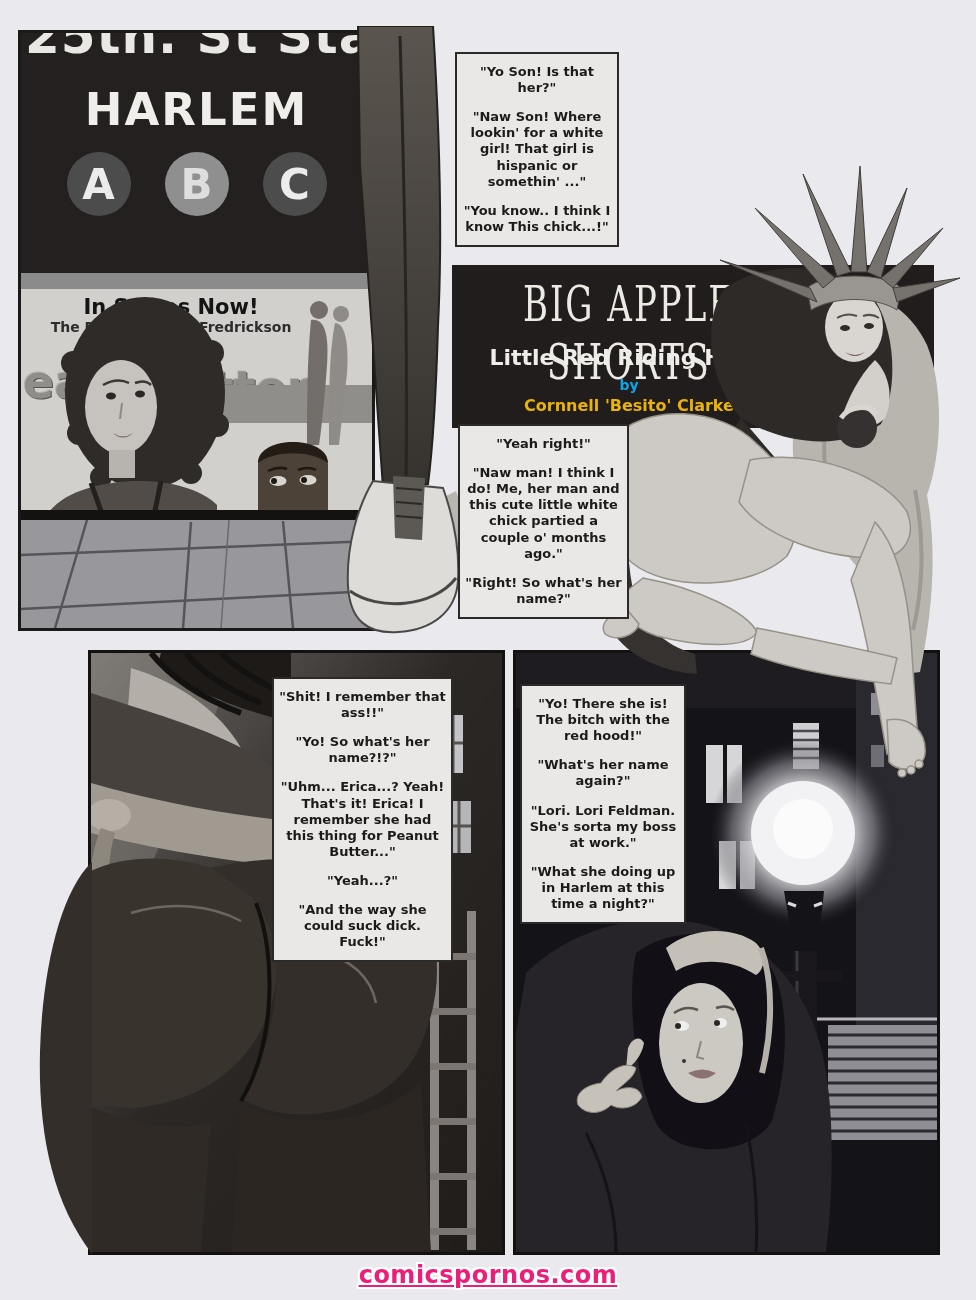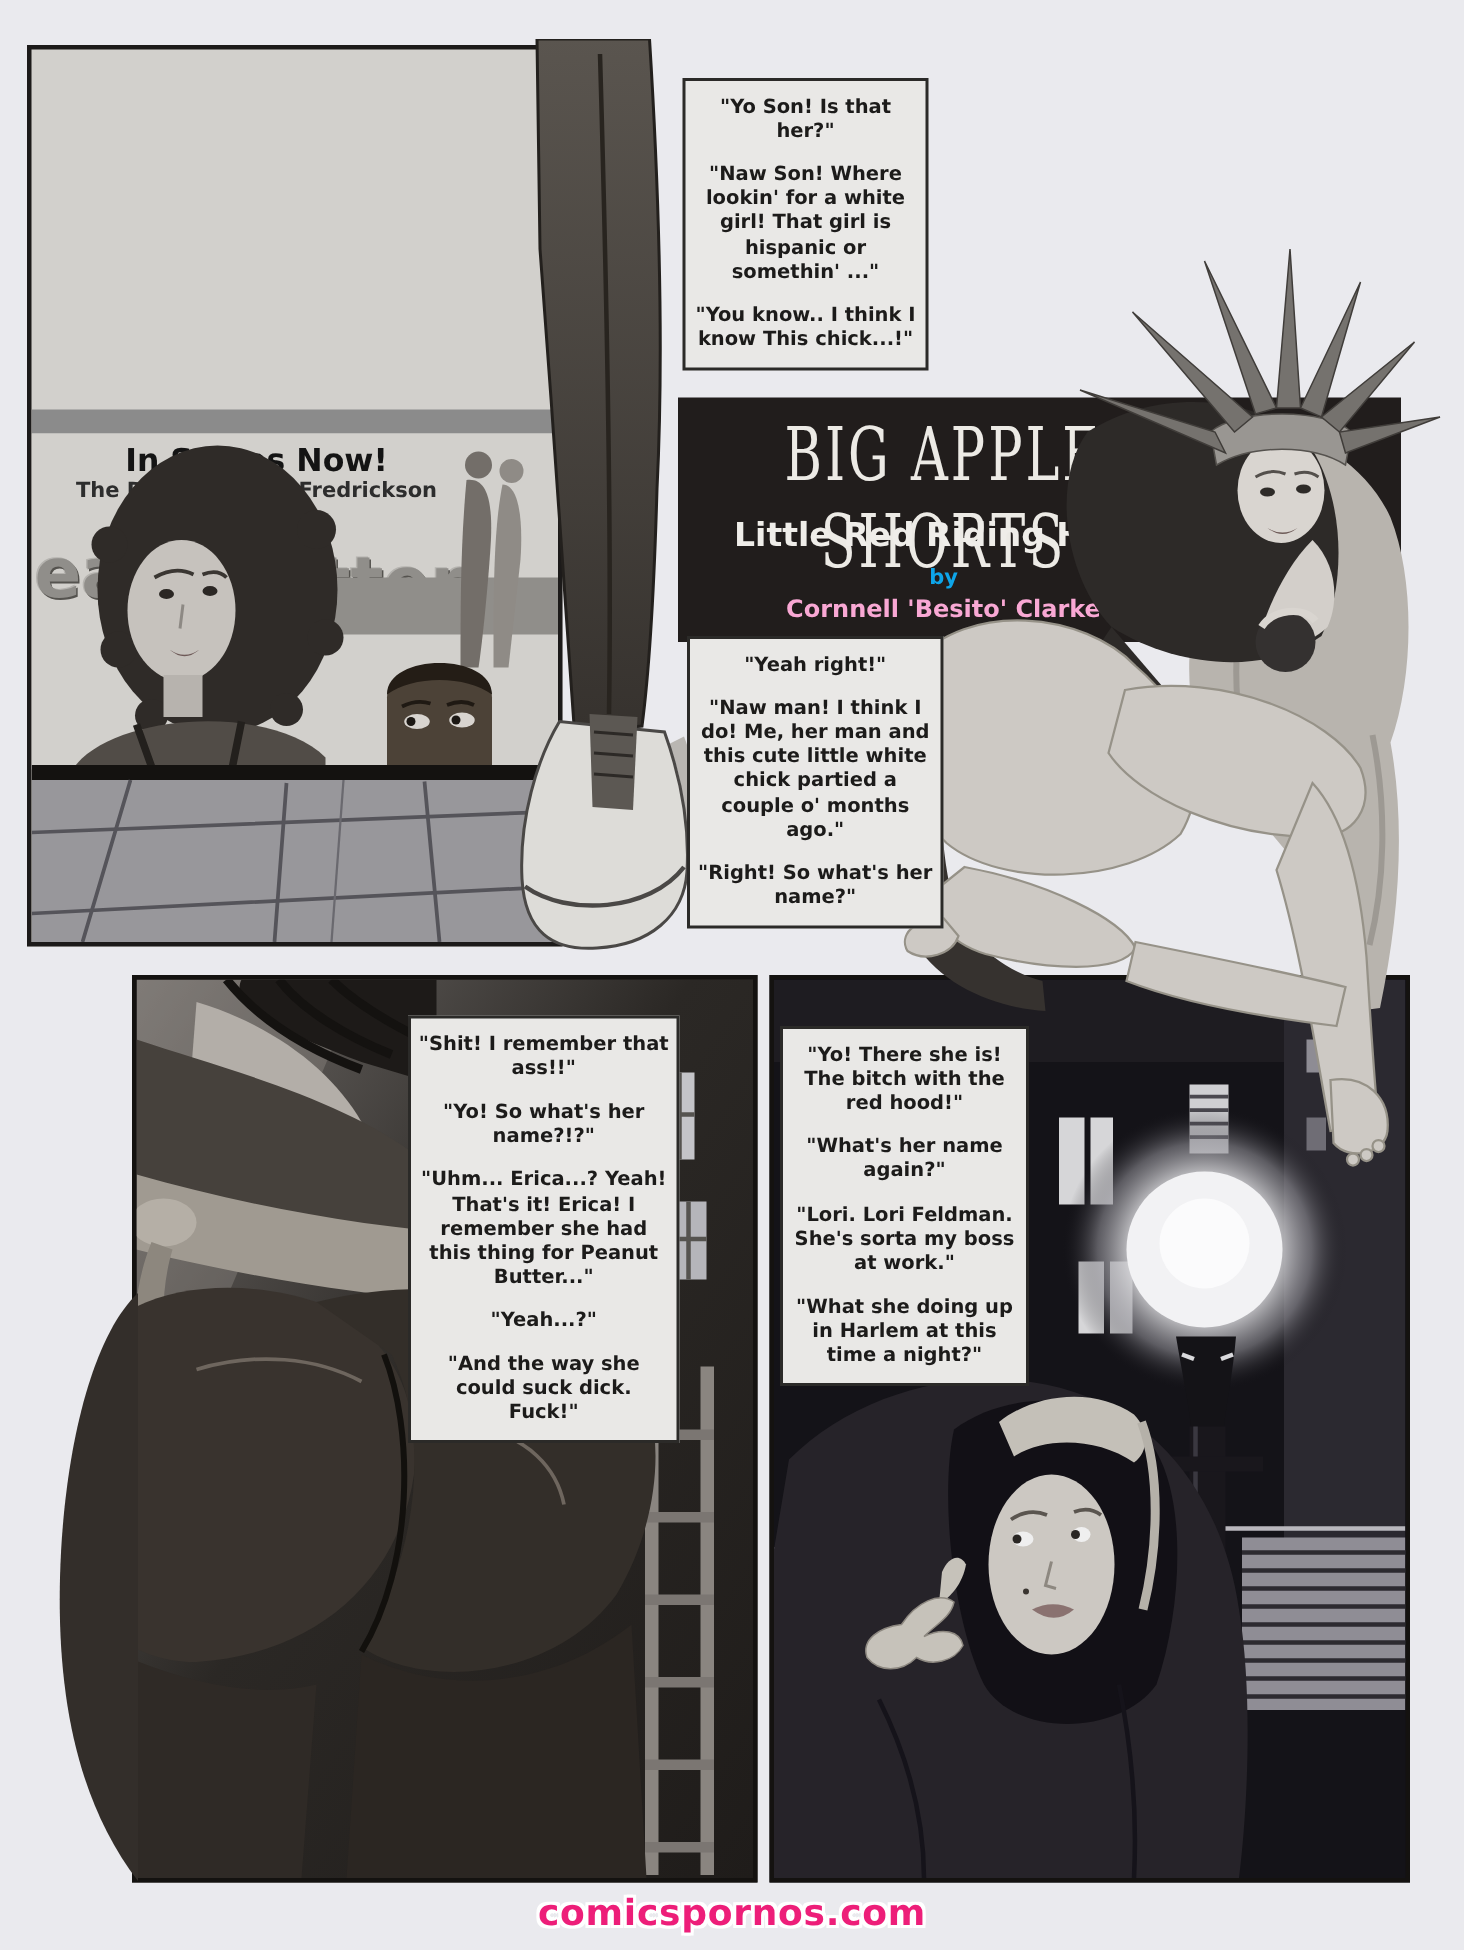--- a/index.html
+++ b/index.html
@@ -42,42 +42,53 @@
   
   .titleband{left:452px;top:265px;width:482px;height:163px;background:#211d1c;z-index:2;}
   .bigtitle{position:absolute;left:12px;width:330px;top:10px;text-align:center;
             font-family:"DejaVu Serif",serif;font-size:34px;color:#eceae5;letter-spacing:2px;
             text-transform:uppercase;transform:scaleY(1.45);transform-origin:top;}
   .eptitle{position:absolute;left:12px;width:330px;top:80px;text-align:center;
            font-size:22px;font-weight:bold;color:#efede9;}
   .byline{position:absolute;left:12px;width:330px;top:112px;text-align:center;
           font-size:14px;font-weight:bold;color:#0ea5e9;}
   .author{position:absolute;left:12px;width:330px;top:131px;text-align:center;
-          font-size:16px;font-weight:bold;color:#f9a8d4;}
+          font-size:16px;font-weight:bold;color:#eab308;}
 
   .statue{left:545px;top:160px;width:425px;height:620px;z-index:4;pointer-events:none;}
 
   
   .p2{left:88px;top:650px;width:411px;height:599px;border:3px solid #141210;background:#2a2724;overflow:hidden;}
   .p2bleed{left:30px;top:862px;width:62px;height:392px;z-index:2;pointer-events:none;}
   .p3{left:513px;top:650px;width:421px;height:599px;border:3px solid #141210;background:#141318;overflow:hidden;}
   .scene{position:absolute;left:0;top:0;}
 
   
   .wm{left:0;right:0;top:1261px;text-align:center;font-size:24px;font-weight:bold;color:#ed1e79;
       letter-spacing:.5px;z-index:6;
       text-shadow:-2px -2px 0 #fff,2px -2px 0 #fff,-2px 2px 0 #fff,2px 2px 0 #fff,
-                  0 -2px 0 #fff,0 2px 0 #fff,-2px 0 0 #fff,2px 0 0 #fff;}
+                  0 -2px 0 #fff,0 2px 0 #fff,-2px 0 0 #fff,2px 0 0 #fff;text-decoration:underline;}
 </style>
 </head>
 <body>
 
 <div class="page">
 
   <div class="abs p1">
+    <div class="abs sign">
+      <div class="station">
+        <span>25th. St Sta</span>
+      </div>
+      <div class="harlem">HARLEM</div>
+      <div class="abc">
+        <div class="badge a">A</div>
+        <div class="badge b">B</div>
+        <div class="badge c">C</div>
+      </div>
+    </div>
     <div class="abs strip"></div>
     <div class="abs poster">
       <div class="now">In Stores Now!</div>
       <div class="diary">The Diary of Molly Fredrickson</div>
       <div class="pb pbL">ea</div>
       <div class="pb pbR">utter</div>
     </div>
     <svg class="abs p1svg" viewBox="0 0 351 595">
       <rect x="118" y="352" width="233" height="38" fill="#908e8a"></rect>
 

